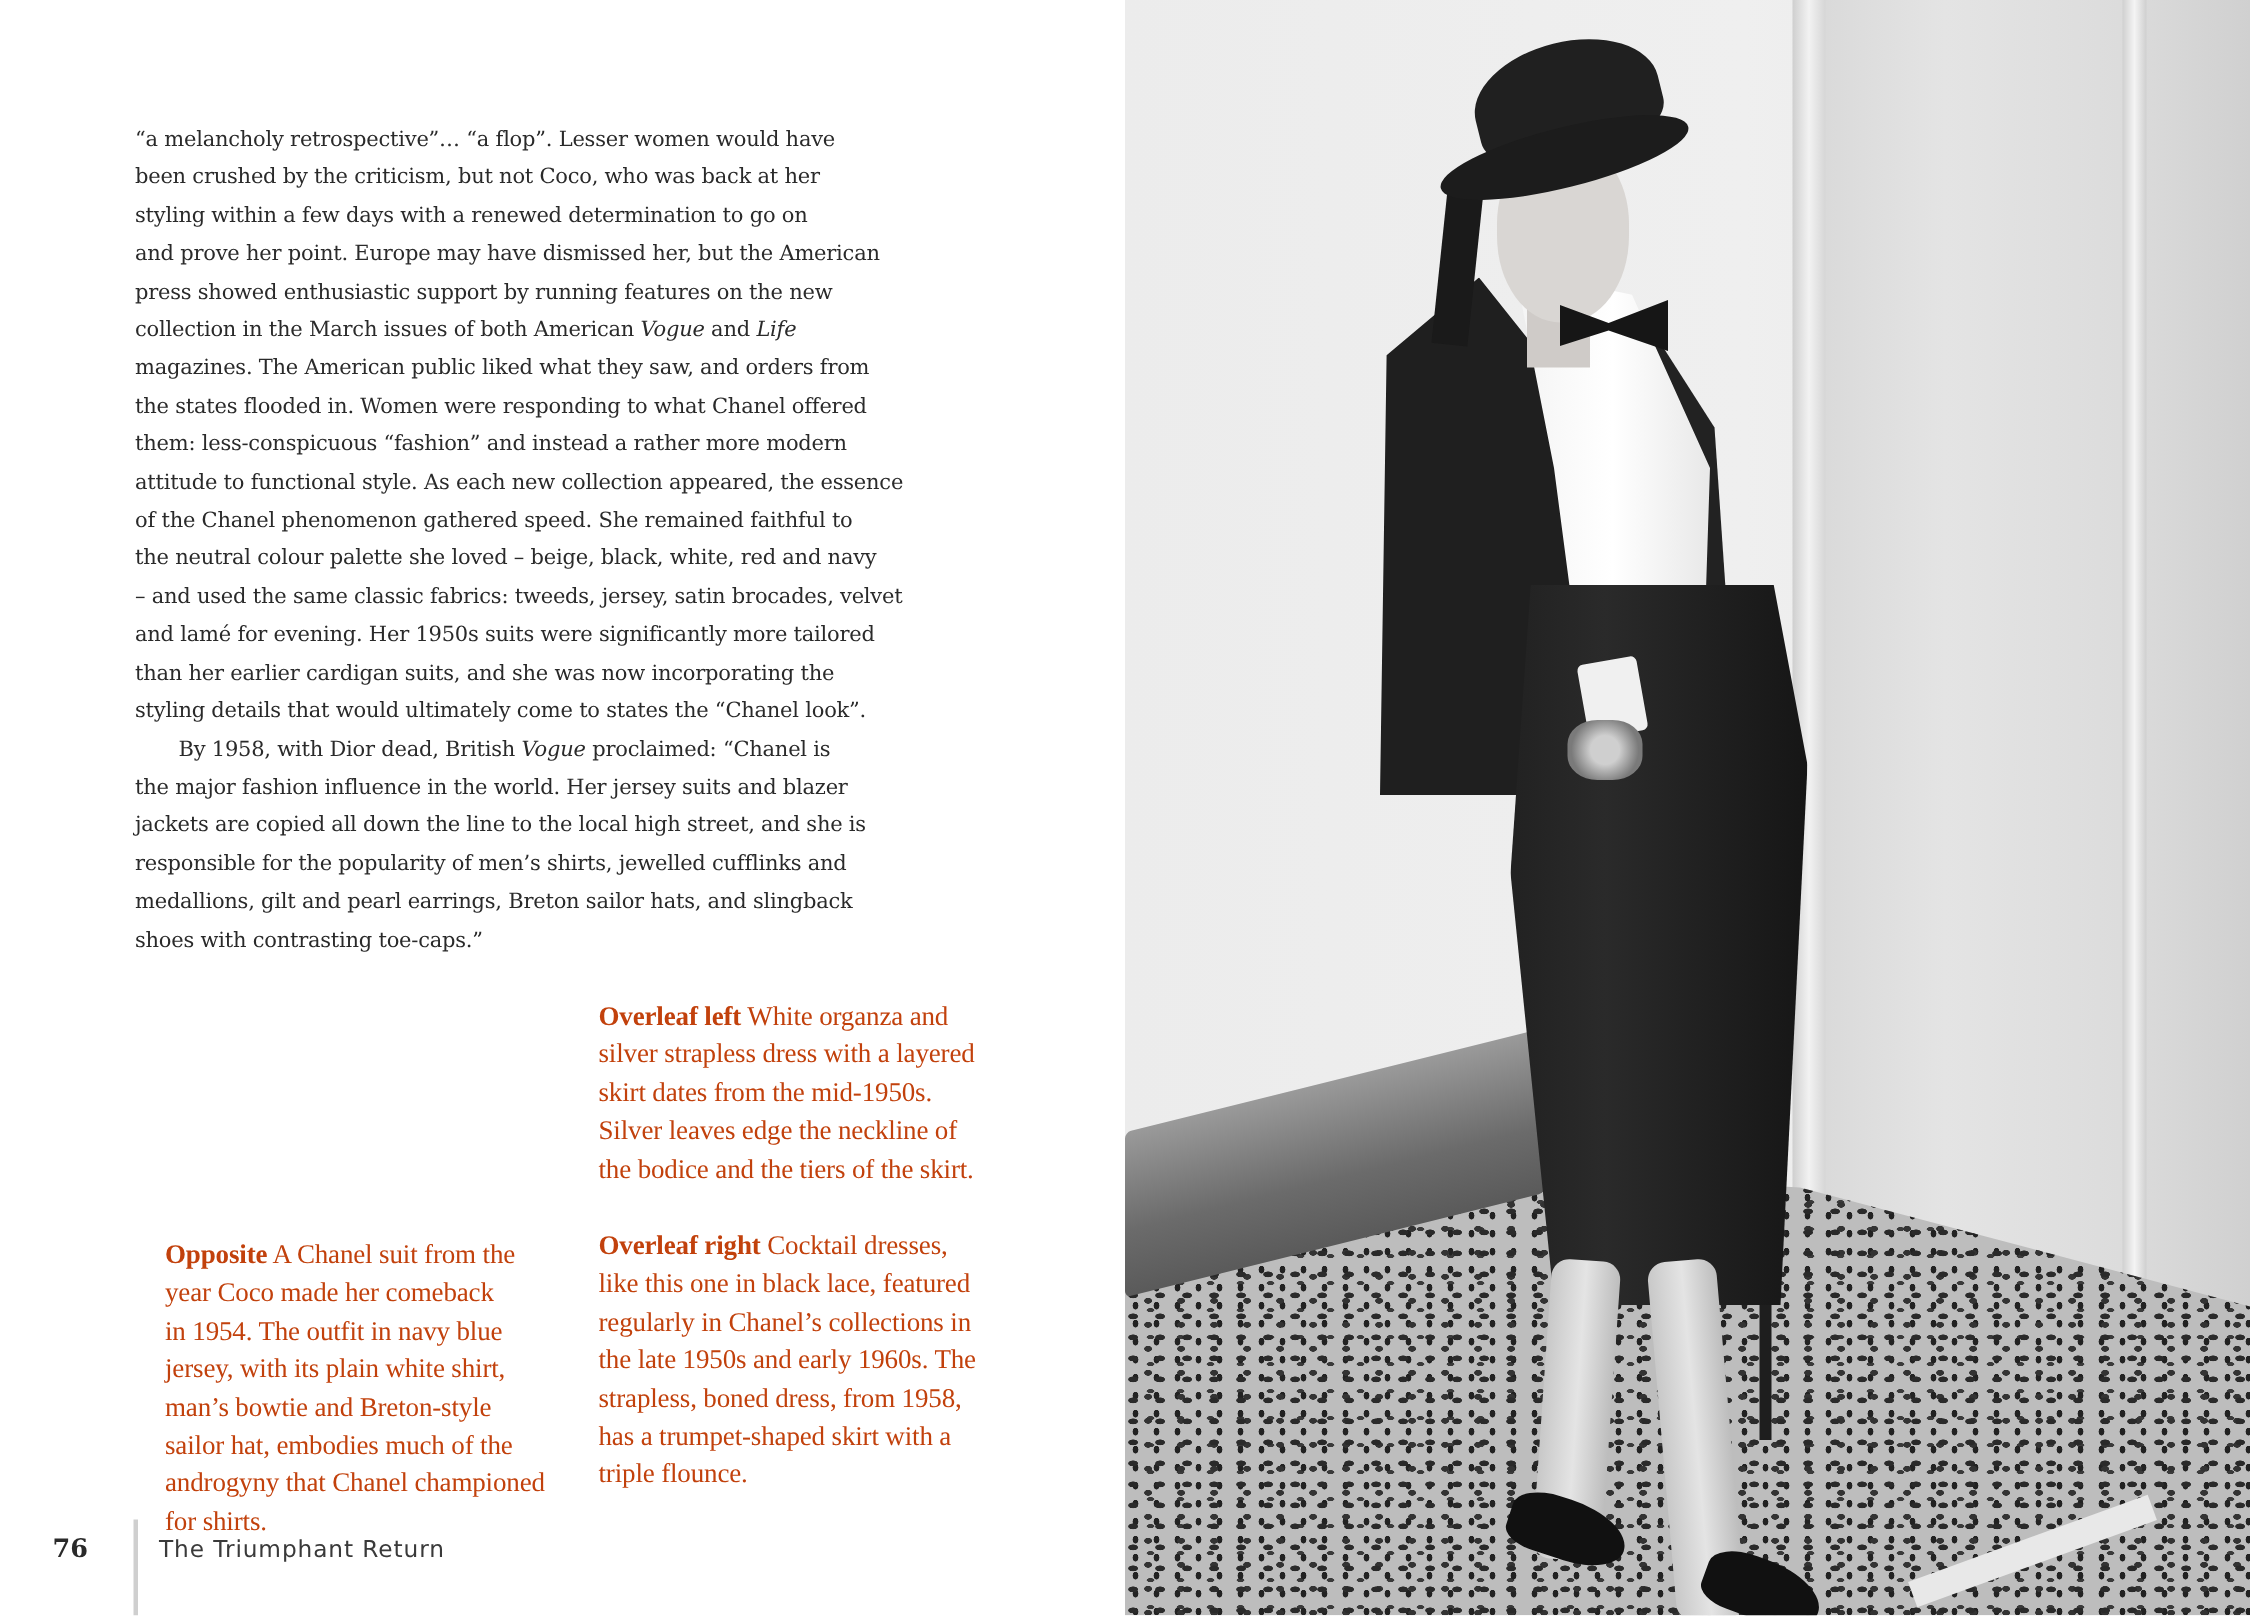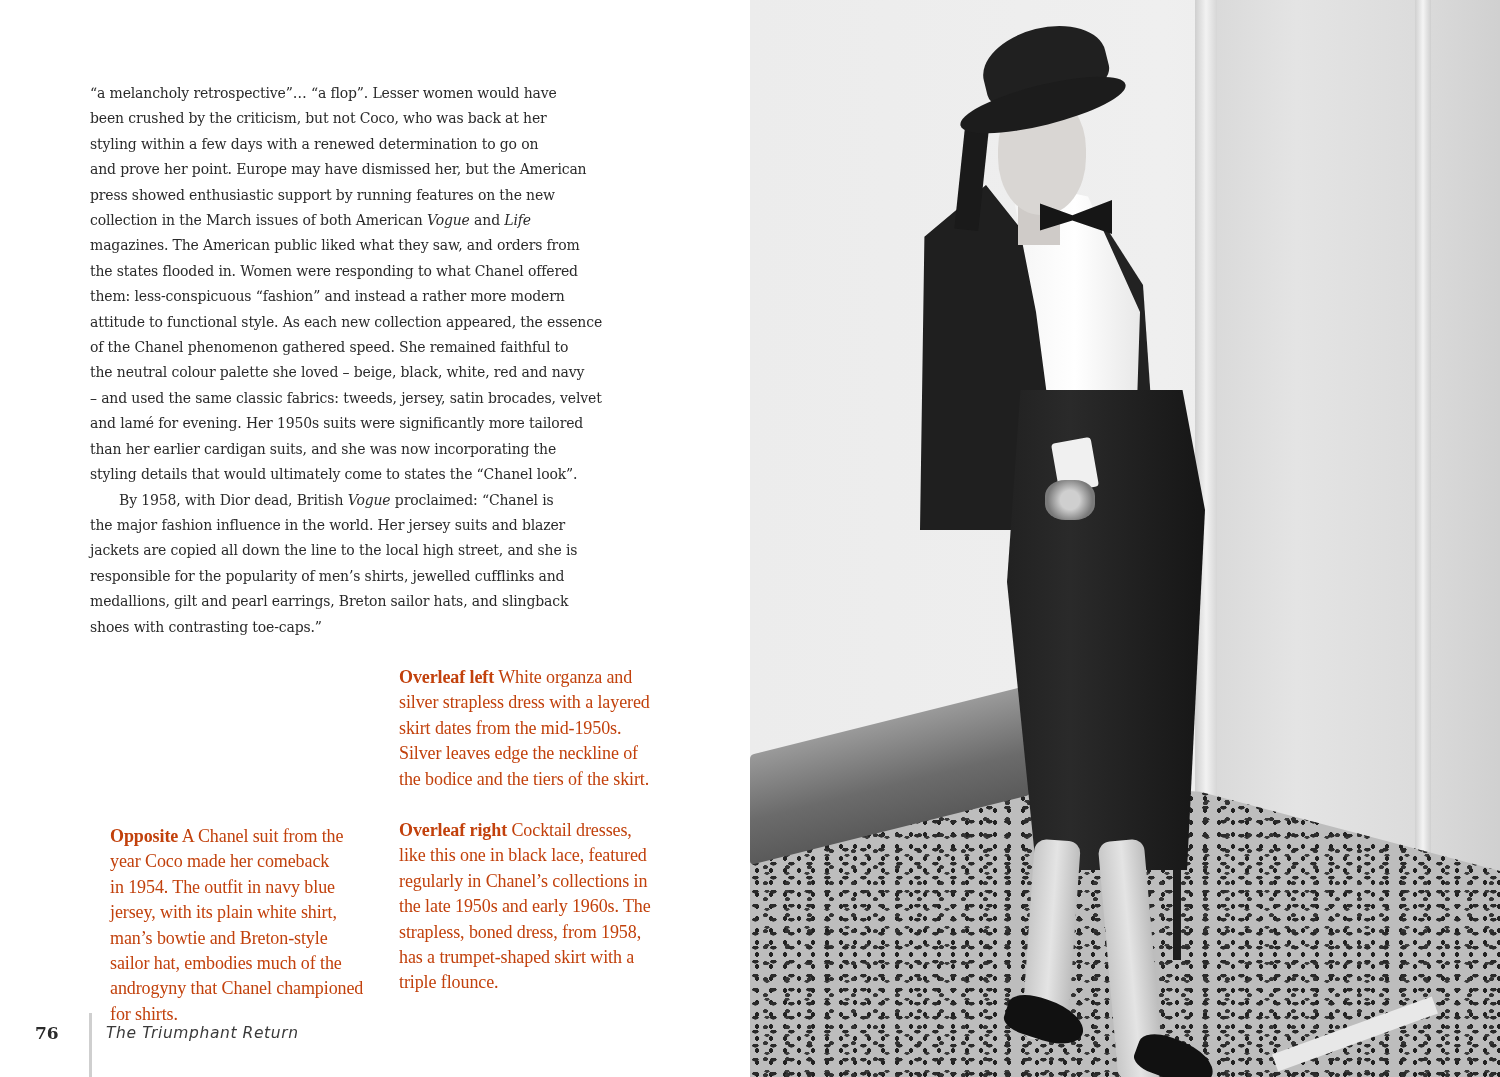--- a/index.html
+++ b/index.html
@@ -80,21 +80,20 @@
       background: #cfcfcf;
     }
     .folio-title {
       position: absolute;
       left: 106px;
       top: 11px;
       font-family: "DejaVu Sans", "Liberation Sans", sans-serif;
       font-size: 15.5px;
       letter-spacing: 0.6px;
       color: #3a3a3a;
-      font-style: italic;
     }
 
     
     .page-right {
       position: relative;
       width: 750px;
       height: 1077px;
       overflow: hidden;
       background: linear-gradient(90deg, #ececec 0%, #efefef 55%, #e6e6e6 100%);
     }

